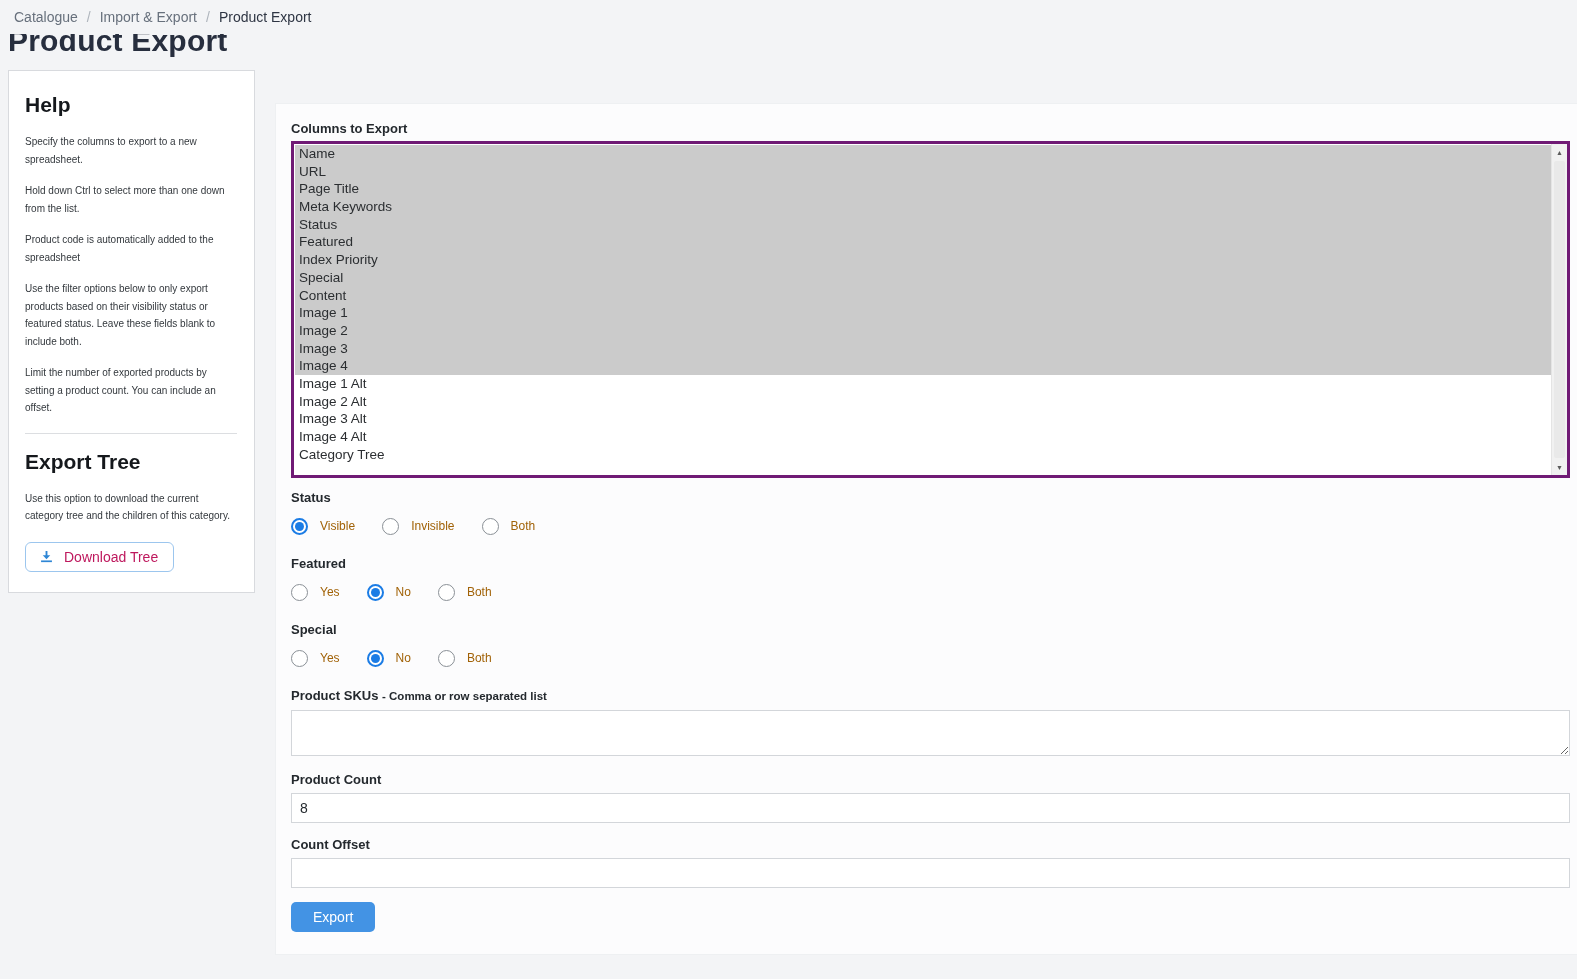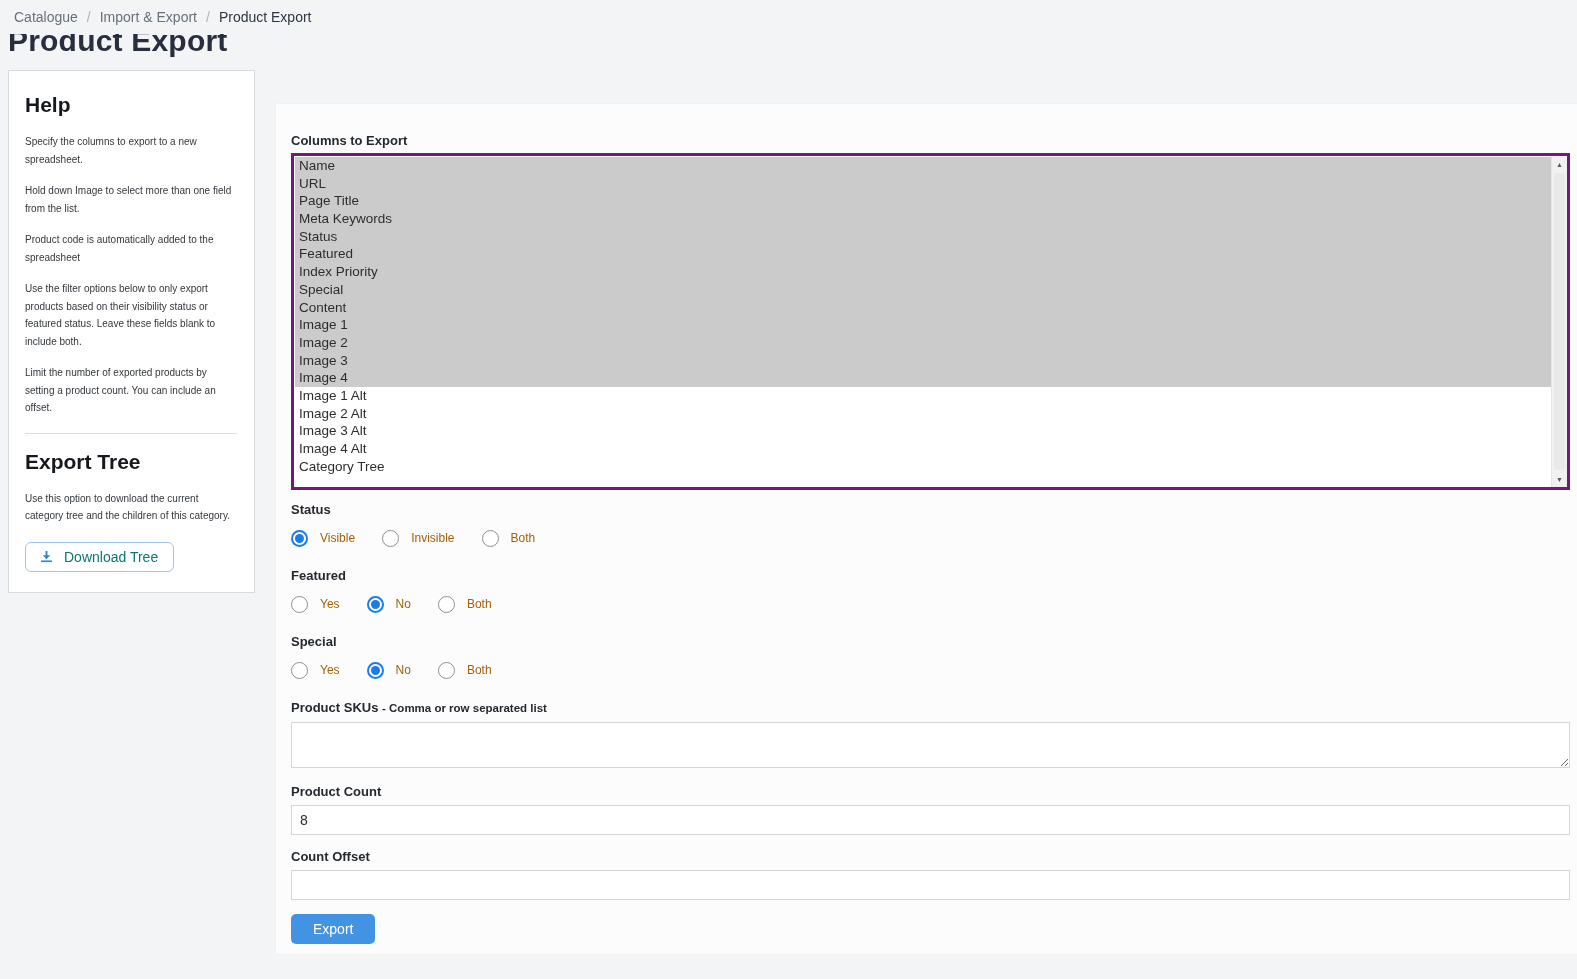--- a/index.html
+++ b/index.html
@@ -23,32 +23,32 @@
   .help-panel {
     position: absolute; left: 8px; top: 70px; width: 247px; height: 523px;
     background: #ffffff; border: 1px solid #d8dade; padding: 16px 17px 0 16px;
   }
   .help-panel h2 { font-size: 21px; font-weight: 700; color: #15181c; margin: 6px 0 16px 0; }
   .help-panel p { font-size: 10px; line-height: 17.5px; color: #33383d; margin-bottom: 14px; }
   .help-divider { border: none; border-top: 1px solid #dcdee1; margin: 16px 0 16px 0; }
   .dl-btn {
     display: inline-flex; align-items: center; gap: 10px; margin-top: 3px;
     background: #ffffff; border: 1px solid #9cc6ee; border-radius: 6px;
-    padding: 6px 15px 6px 13px; font-size: 14px; color: #0f766e; cursor: pointer;
+    padding: 6px 15px 6px 13px; font-size: 14px; color: #be185d; cursor: pointer;
     font-family: inherit;
   }
   .dl-btn svg { display: block; }
 
   
   .main-panel {
     position: absolute; left: 275px; top: 103px; right: 0; height: 852px;
     background: #fcfcfd; border: 1px solid #eef0f2; border-right: none;
     padding: 18px 7px 0 15px;
   }
-  .field-label { font-size: 13px; font-weight: 700; color: #24292e; line-height: 13px; margin-top: 12px; }
+  .field-label { font-size: 13px; font-weight: 700; color: #24292e; line-height: 13px; }
   .label-hint { font-size: 11.5px; font-weight: 700; }
 
   .listbox {
     position: relative; margin-top: 6px; height: 337px; width: 100%;
     background: #ffffff; border: 3px solid #701a75; overflow: hidden;
   }
   .lb-items { position: absolute; left: 1px; right: 16px; top: 1px; }
   .lb-option { font-size: 13.5px; line-height: 17.7px; height: 17.7px; padding-left: 4px; color: #2b2e31; white-space: nowrap; cursor: default; }
   .lb-option.sel { background: #cbcbcb; }
   .scrollbar {
@@ -104,21 +104,21 @@
   <span class="crumb-current">Product Export</span>
 </nav>
 
 <div class="title-clip">
   <h1>Product Export</h1>
 </div>
 
 <aside class="help-panel">
   <h2>Help</h2>
   <p>Specify the columns to export to a new spreadsheet.</p>
-  <p>Hold down Image to select more than one field from the list.</p>
+  <p>Hold down Ctrl to select more than one down from the list.</p>
   <p>Product code is automatically added to the spreadsheet</p>
   <p>Use the filter options below to only export products based on their visibility status or featured status. Leave these fields blank to include both.</p>
   <p>Limit the number of exported products by setting a product count. You can include an offset.</p>
   <hr class="help-divider">
   <h2>Export Tree</h2>
   <p>Use this option to download the current category tree and the children of this category.</p>
   <button class="dl-btn">
     <span>
       <svg viewBox="0 0 16 16" width="15" height="15">
         <path d="M7 2h2v4.6h3L8 10.8 4 6.6h3z" fill="#2e86d5"></path>

